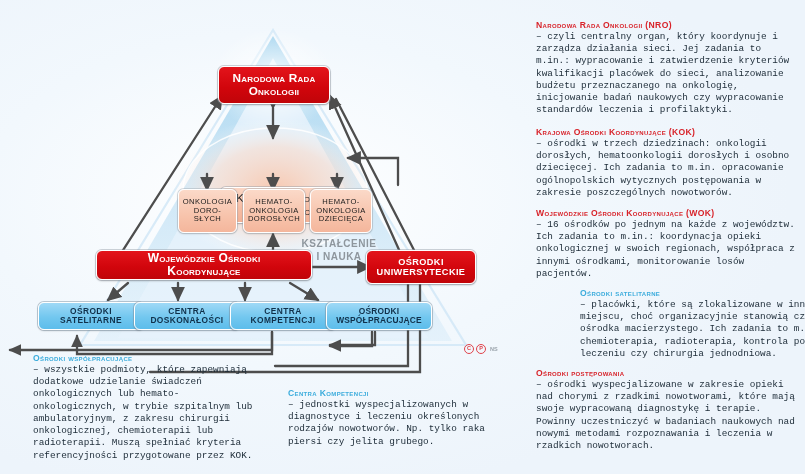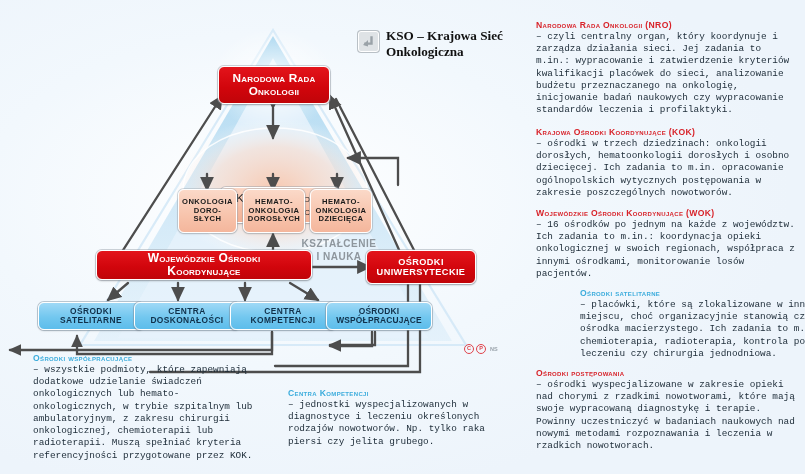--- a/index.html
+++ b/index.html
@@ -46,21 +46,21 @@
     border:1.6px solid #ffffff;
     box-shadow:0 0 0 1px rgba(150,160,170,.45), 0 1px 2px rgba(0,0,0,.22);
     font-weight:normal;
     margin-top:48px;
   }
   .box-peach-lite{
     background:linear-gradient(180deg,#fbd9c8 0%,#f7c2aa 65%,#f4b69c 100%);
     color:#1a1a1a;
     border:1.6px solid #ffffff;
     box-shadow:0 0 0 1px rgba(160,170,180,.45), 0 1px 2px rgba(0,0,0,.18);
-    font-weight:bold;
+    font-weight:normal;
   }
   .box-blue{
     background:linear-gradient(180deg,#9fd9f6 0%,#72c7ef 55%,#5dbdeb 100%);
     color:#10304a;
     border:1.6px solid #ffffff;
     box-shadow:0 0 0 1px rgba(130,150,165,.5), 0 1px 2px rgba(0,0,0,.2);
     font-weight:bold;
   }
 
   
@@ -248,32 +248,20 @@
   <div class="box box-blue" style="left:230px;top:302px;width:106px;height:28px;font-size:8.4px;flex-direction:column;letter-spacing:.4px;">
     <span>CENTRA</span>
     <span>KOMPETENCJI</span>
   </div>
 
   <div class="box box-blue" style="left:326px;top:302px;width:106px;height:28px;font-size:8.4px;flex-direction:column;letter-spacing:.2px;">
     <span>OŚRODKI</span>
     <span>WSPÓŁPRACUJĄCE</span>
   </div>
 
-  <div class="legend">
-    <span class="legend-icon">
-      <svg width="19" height="19" viewBox="0 0 19 19" style="position:absolute;left:0;top:0;">
-        <path d="M12.5,4.2 L12.5,11.6 L5.2,11.6" fill="none" stroke="#9aa2a8" stroke-width="2.4"></path>
-        <path d="M9.0,8.0 L4.0,13.0 L9.0,14.6 Z" fill="#9aa2a8"></path>
-      </svg>
-    </span>
-    <span class="legend-text">
-      <span>KSO – Krajowa Sieć</span><br>
-      <span>Onkologiczna</span>
-    </span>
-  </div>
 
   <div class="copymark">
     <span class="cm-circ">C</span>
     <span class="cm-circ">P</span>
     <span class="cm-ns">NS</span>
   </div>
 
   <div class="txt-block" style="left:33px;top:353px;width:232px;">
     <p class="txt-h blue">Ośrodki współpracujące</p>
     <p class="txt-b">– wszystkie podmioty, które zapewniają dodatkowe udzielanie świadczeń onkologicznych lub hemato- onkologicznych, w trybie szpitalnym lub ambulatoryjnym, z zakresu chirurgii onkologicznej, chemioterapii lub radioterapii. Muszą spełniać kryteria referencyjności przygotowane przez KOK.</p>

